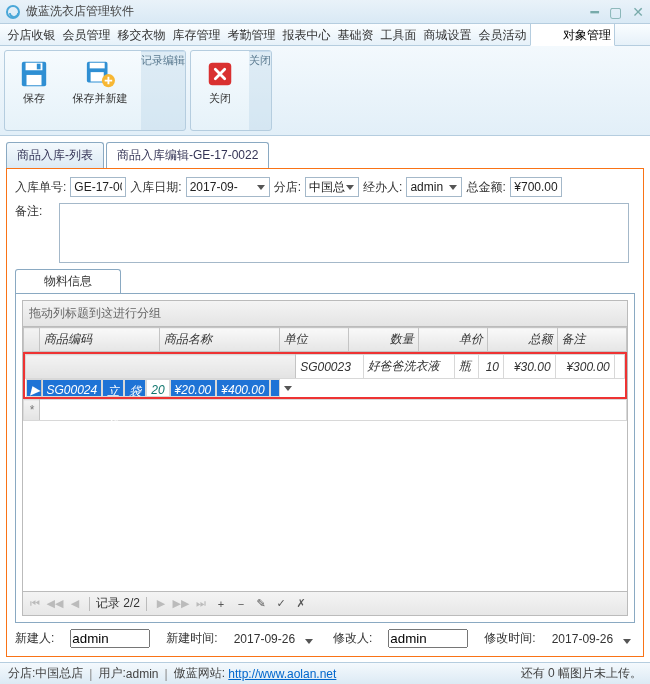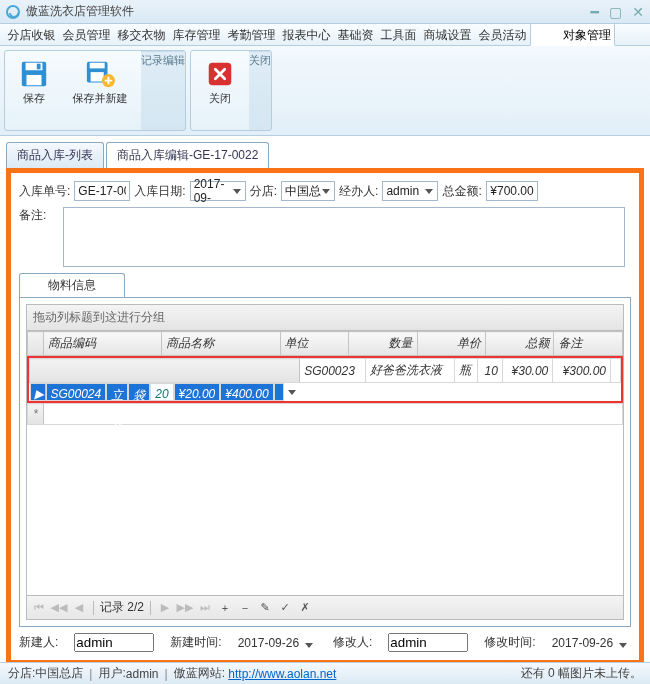--- a/index.html
+++ b/index.html
@@ -28,21 +28,21 @@
 .rbtn .ricon svg { width:30px; height:30px; }
 .rbtn .rlabel { font-size:11px; text-align:center; line-height:1.2;}
 .rbtn.wide { width:74px;}
 
 
 .tabs { margin:6px 6px 0; display:flex; }
 .tab { padding:4px 10px; font-size:12px; border:1px solid #8aa9c2; border-bottom:none; background:linear-gradient(#f4f9fd,#dceaf4); margin-right:2px; border-top-left-radius:3px; border-top-right-radius:3px; cursor:pointer; color:#335;}
 .tab.active { background:#fff; position:relative; }
 
 
-.panel { margin:0 6px; border:5px solid #f97316; padding:8px; background:#fff;}
+.panel { margin:0 6px; border:1px solid #f97316; padding:8px; background:#fff;}
 
 
 .form-row { display:flex; align-items:center; gap:4px; margin-bottom:6px; flex-wrap:nowrap;}
 .form-row .lbl { color:#333; white-space:nowrap;}
 .form-row input, .form-row .sel { border:1px solid #a4b8c9; height:20px; padding:0 3px; font-size:12px; background:#fff; color:#222;}
 .sel { display:inline-flex; align-items:center; position:relative; padding-right:16px;}
 .sel::after { content:""; position:absolute; right:4px; top:7px; width:0;height:0;border-left:4px solid transparent;border-right:4px solid transparent;border-top:5px solid #555;}
 .remark-box { width: calc(100% - 50px); height:60px; border:1px solid #a4b8c9; display:inline-block; vertical-align:top;}
 
 
@@ -154,21 +154,21 @@
   <div class="tab">商品入库-列表</div>
   <div class="tab active">商品入库编辑-GE-17-0022</div>
 </div>
 
 <div class="panel">
 
   <div class="form-row">
     <span class="lbl">入库单号:</span>
     <input style="width: 56px;" value="GE-17-00">
     <span class="lbl">入库日期:</span>
-    <span class="sel" style="width:56px">
+    <span class="sel" style="width:84px">
         <span>2017-09-</span>
       </span>
     <span class="lbl">分店:</span>
     <span class="sel" style="width:54px">
         <span>中国总</span>
       </span>
     <span class="lbl">经办人:</span>
     <span class="sel" style="width:56px">
         <span>admin</span>
       </span>

